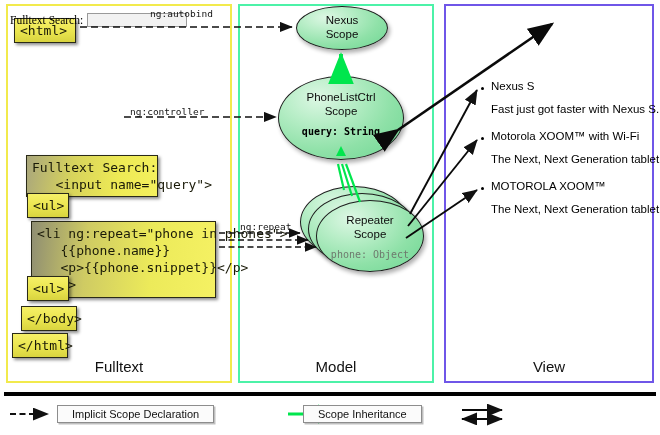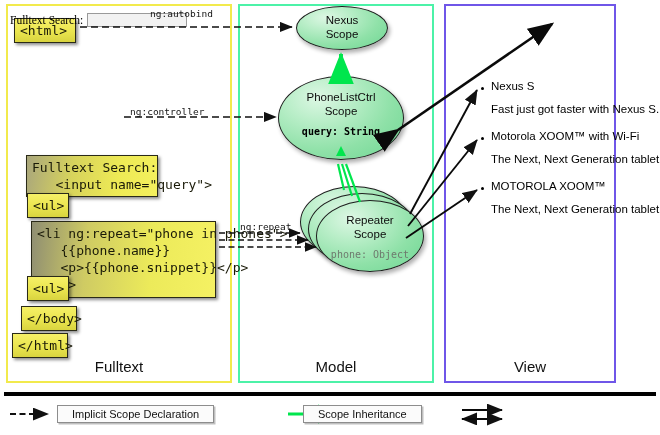--- a/index.html
+++ b/index.html
@@ -5,21 +5,21 @@
   html,body{margin:0;padding:0;background:#fff;}
   body{width:660px;height:435px;position:relative;overflow:hidden;
        font-family:"Liberation Sans",sans-serif;}
 
   #stage{position:absolute;left:0;top:0;width:660px;height:435px;}
 
   
   .col{position:absolute;background:#fff;box-sizing:border-box;}
   .col-template{left:6px;top:4px;width:226px;height:379px;border:2px solid #f2ea4c;}
   .col-model{left:238px;top:4px;width:196px;height:379px;border:2px solid #4cf2a8;}
-  .col-view{left:444px;top:4px;width:172px;height:379px;border:2px solid #6f56e8;}
+  .col-view{left:444px;top:4px;width:210px;height:379px;border:2px solid #6f56e8;}
   .col-label{position:absolute;bottom:6px;left:0;width:100%;text-align:center;
              font-size:15px;color:#111;font-family:"Liberation Sans",sans-serif;}
 
   
   .code{position:absolute;box-sizing:border-box;border:1px solid #2a2a18;
         font-family:"DejaVu Sans Mono",monospace;font-size:13px;line-height:1.32;
         color:#1a1a08;padding:3px 5px;white-space:pre;
         box-shadow:2px 2px 3px rgba(0,0,0,.45);}
   .y-flat{background:linear-gradient(180deg,#f6f067 0%,#eae54f 55%,#d9d43f 100%);}
   .y-grad{background:linear-gradient(100deg,#a9a67c 0%,#d7d35c 35%,#eeea55 70%,#f4f05e 100%);}

